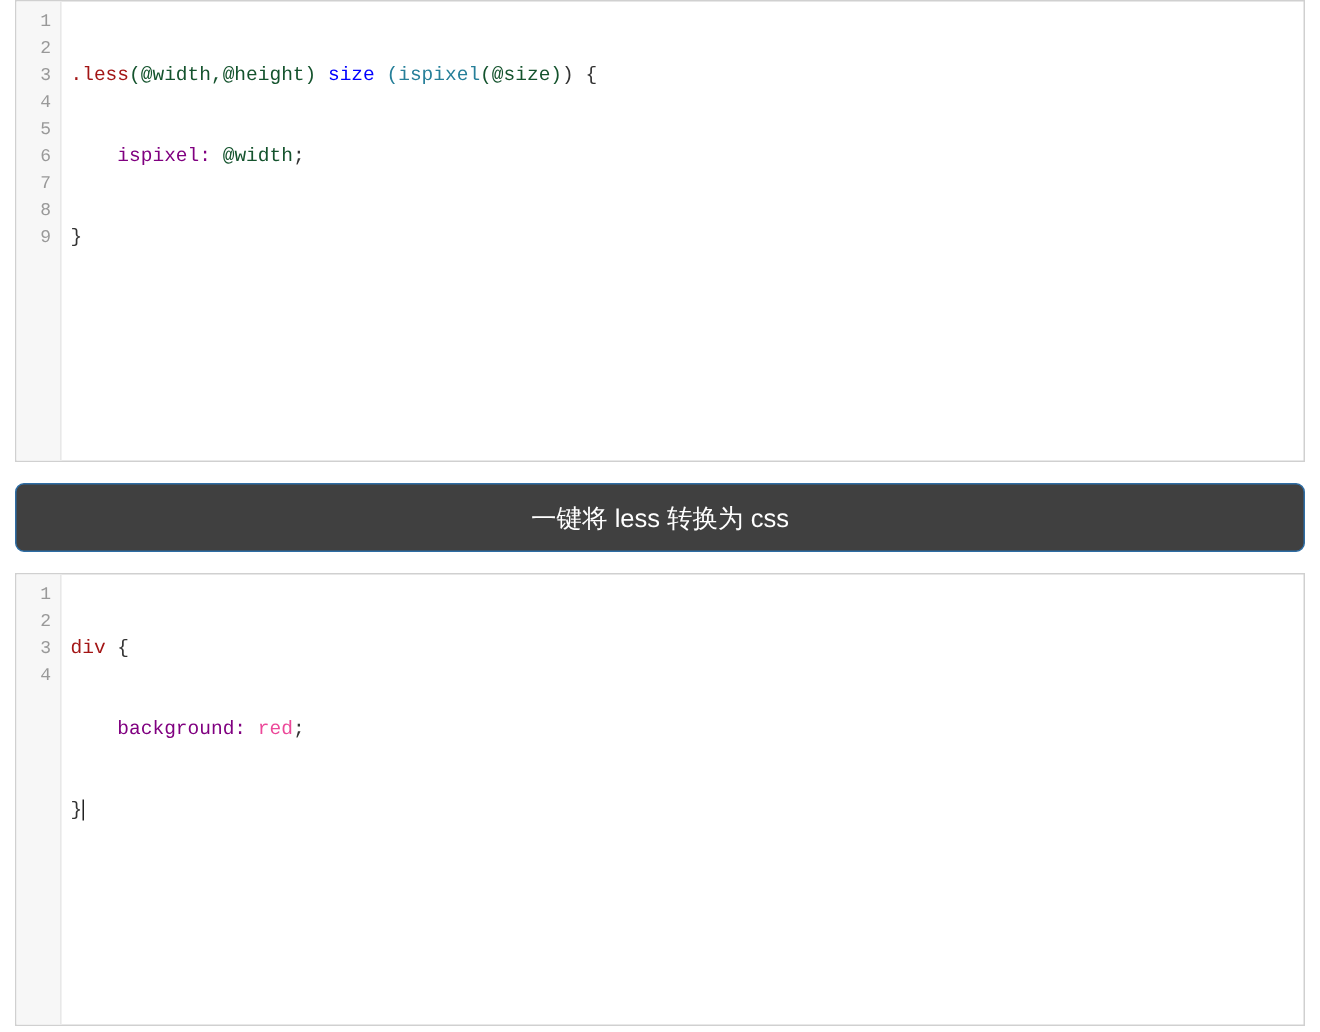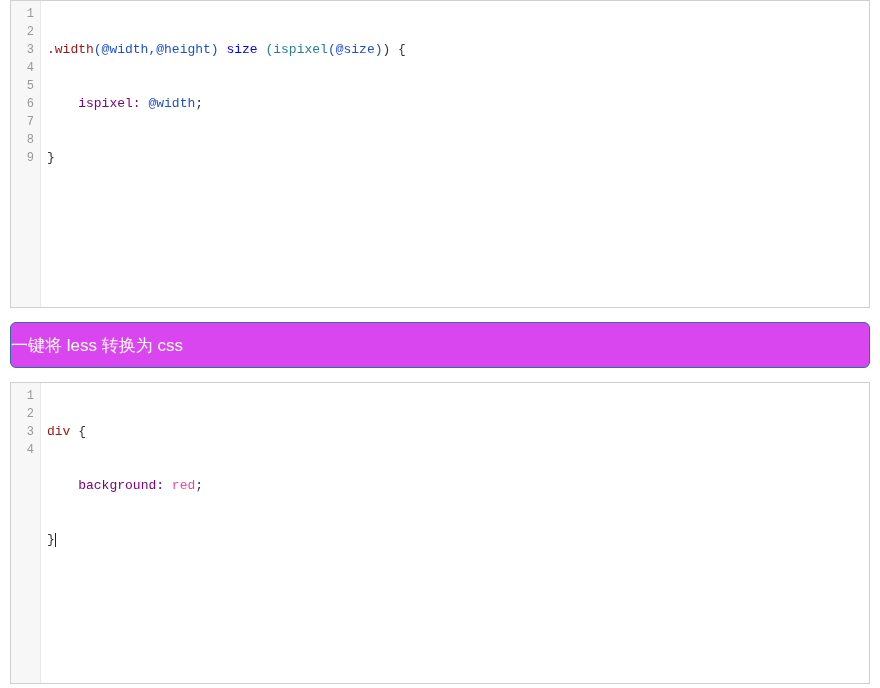--- a/index.html
+++ b/index.html
@@ -31,66 +31,66 @@
   .gutter div { font-size: 12px; }
   .code-area {
     padding: 4px 6px;
     line-height: 18px;
     white-space: pre;
     flex: 1;
     overflow: hidden;
   }
   .code-line { height: 18px; }
   .tok-sel   { color: #a31515; }       
-  .tok-var   { color: #1d4ed8; }       
+  .tok-var   { color: #14532d; }       
   .tok-kw    { color: #0000ff; }       
   .tok-fn    { color: #267f99; }       
   .tok-prop  { color: #800080; }
   .tok-punc  { color: #333; }
   .tok-red   { color: #ec4899; }
   .cursor {
     display: inline-block;
     width: 1px;
     height: 14px;
     background: #222;
     vertical-align: middle;
     margin-left: 0;
   }
   .convert-btn {
     margin: 14px 10px;
     height: 46px;
-    background: #d946ef;
+    background: #404040;
     color: #fff;
     font-size: 17px;
     font-family: "Microsoft YaHei", Arial, sans-serif;
     border: 1px solid #2e6da4;
     border-radius: 6px;
     display: flex;
     align-items: center;
-    justify-content: flex-start;
+    justify-content: center;
     cursor: pointer;
   }
 </style>
 </head>
 <body>
 
 <div class="editor editor-top">
   <div class="gutter">
     <div>1</div>
     <div>2</div>
     <div>3</div>
     <div>4</div>
     <div>5</div>
     <div>6</div>
     <div>7</div>
     <div>8</div>
     <div>9</div>
   </div>
   <div class="code-area">
-    <div class="code-line"><span class="tok-sel">.width</span><span class="tok-var">(@width,@height)</span><span class="tok-kw"> size </span><span class="tok-fn">(ispixel</span><span class="tok-var">(@size)</span><span class="tok-punc">) {</span></div>
+    <div class="code-line"><span class="tok-sel">.less</span><span class="tok-var">(@width,@height)</span><span class="tok-kw"> size </span><span class="tok-fn">(ispixel</span><span class="tok-var">(@size)</span><span class="tok-punc">) {</span></div>
     <div class="code-line"><span>    </span><span class="tok-prop">ispixel:</span><span> </span><span class="tok-var">@width</span><span class="tok-punc">;</span></div>
     <div class="code-line"><span class="tok-punc">}</span></div>
     <div class="code-line"><span></span></div>
     
     
     
     
   </div>
 </div>
 

